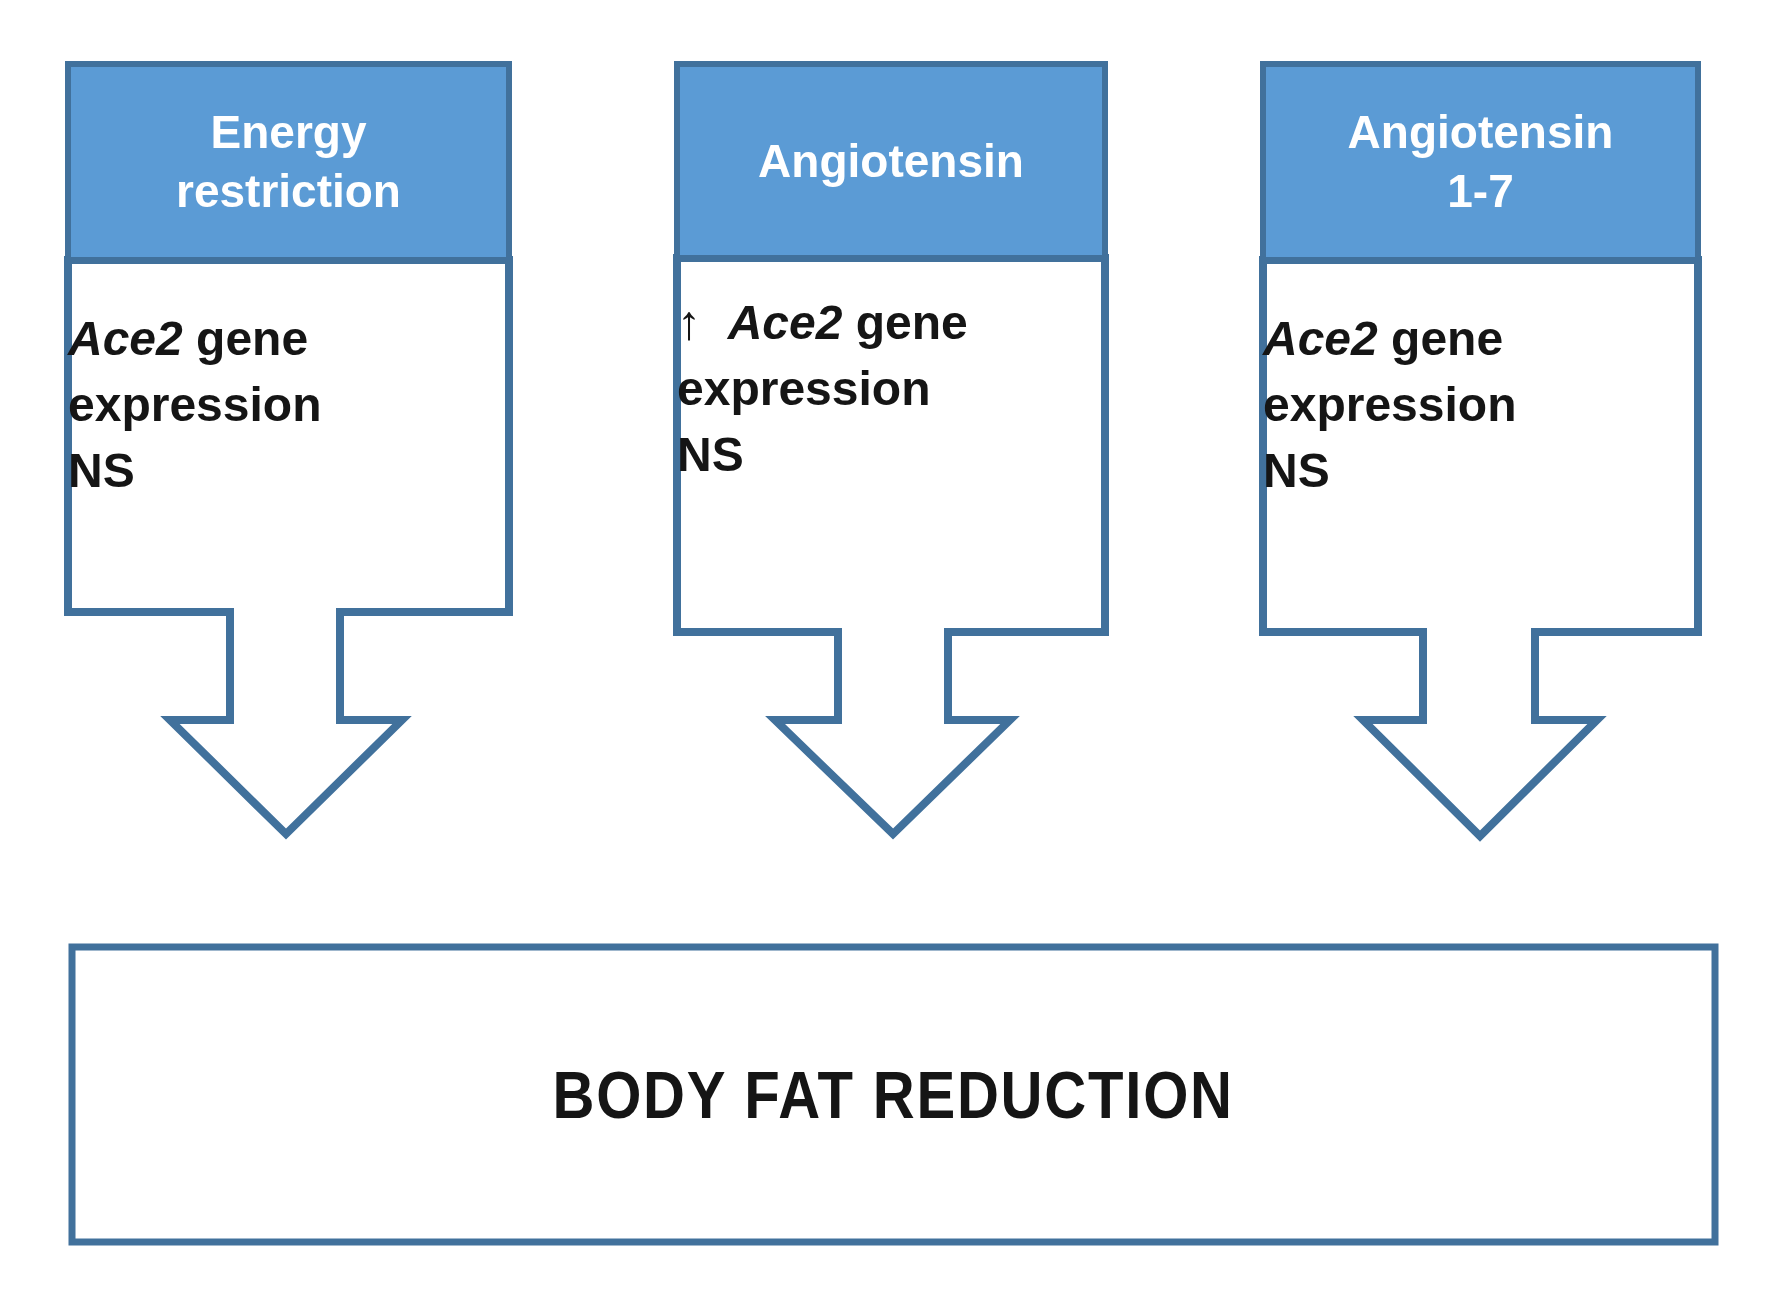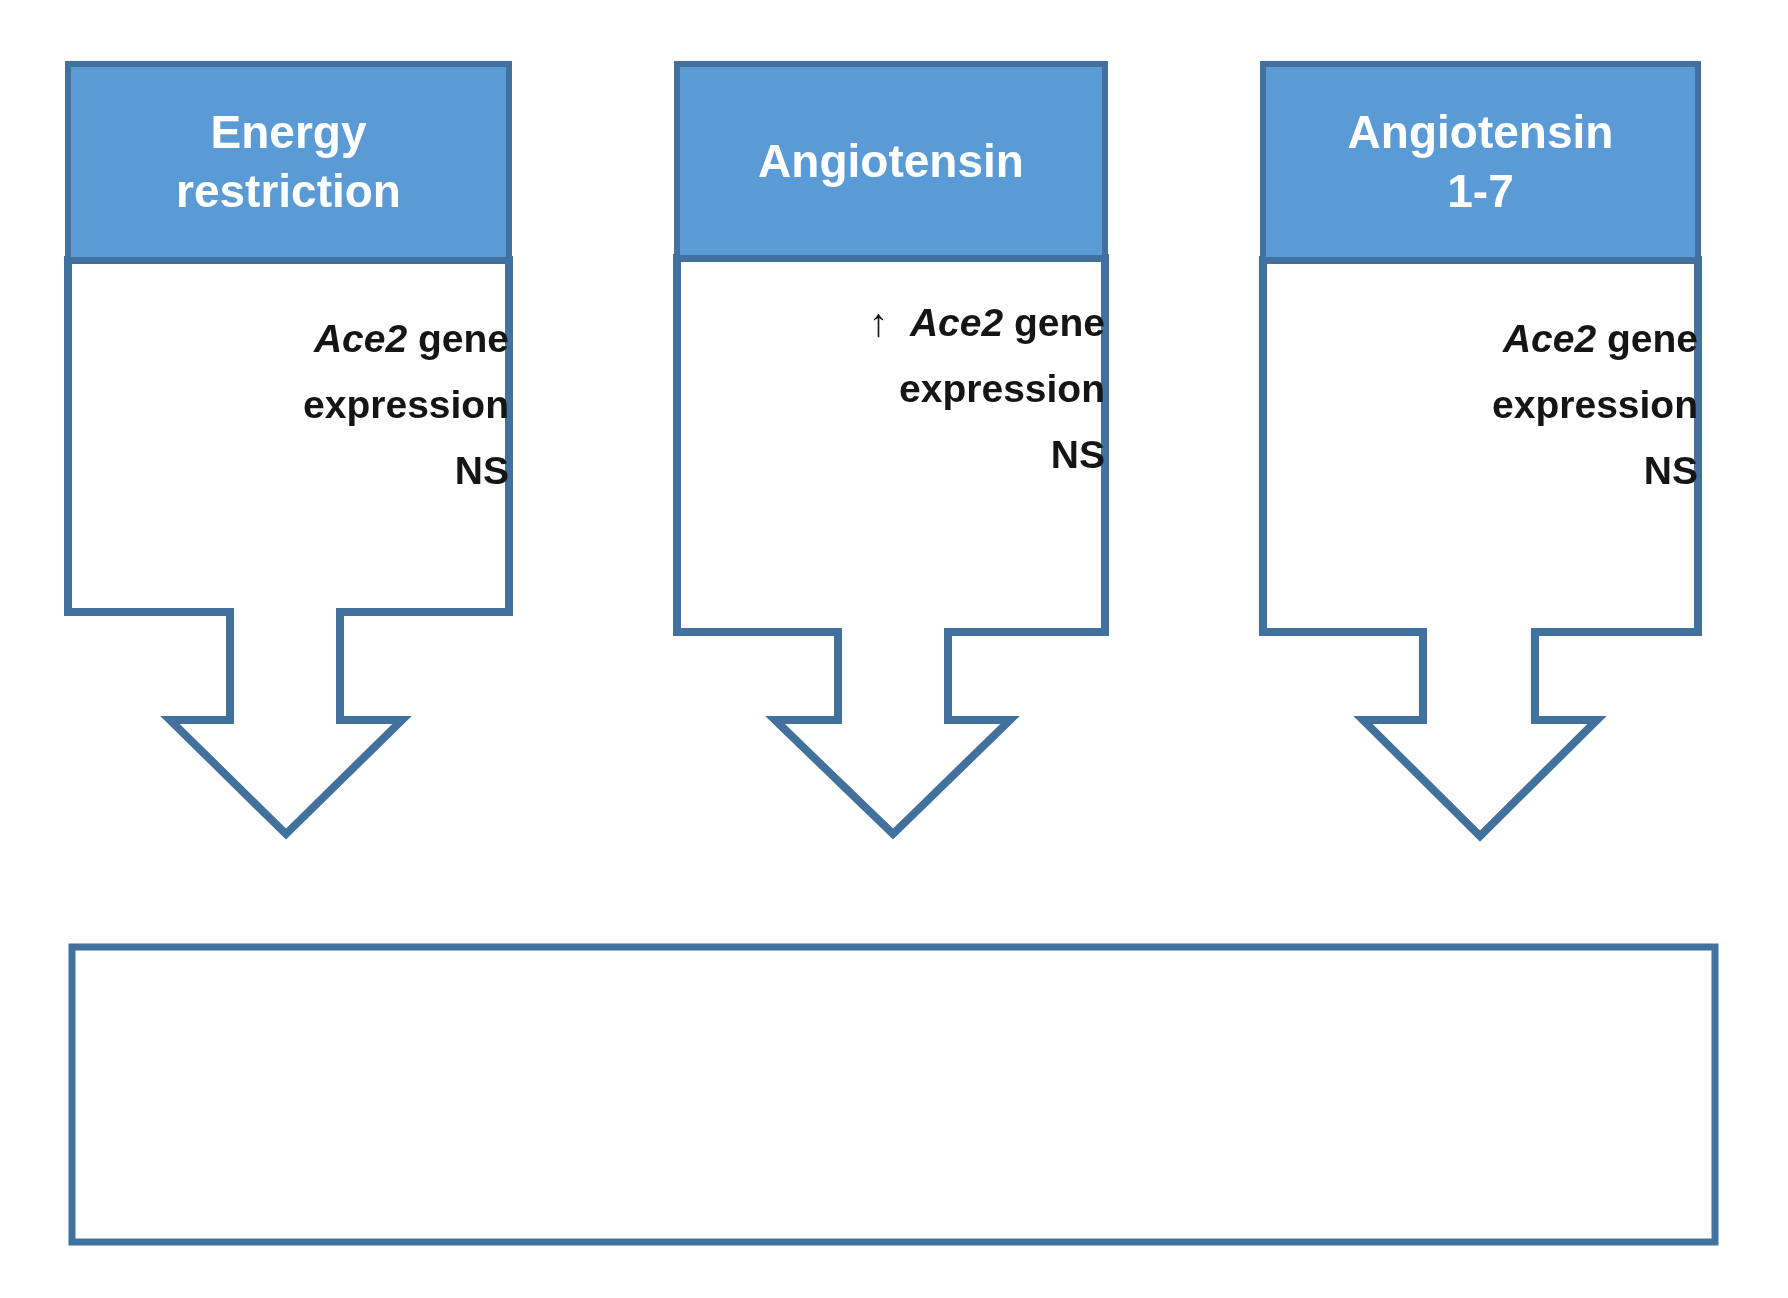--- a/index.html
+++ b/index.html
@@ -49,23 +49,23 @@
   }
   .header-text {
     color: var(--header-text, #ffffff);
     font-size: 46px;
     font-weight: bold;
     line-height: 1.28;
     white-space: pre-line;
   }
   .body-text {
     position: absolute;
-    text-align: right;
+    text-align: left;
     color: var(--body-text, #151515);
-    font-size: 39px;
+    font-size: 48px;
     font-weight: bold;
     line-height: 66px;
     padding-top: 46px;
     box-sizing: border-box;
   }
   .gene-name {
     font-style: italic;
   }
   .result-label {
     color: var(--body-text, #151515);
@@ -128,14 +128,17 @@
     <div class="line">expression</div>
     <div class="line">NS</div>
   </div>
 
   <div class="body-text bt-3">
     <div class="line"><span></span><span class="gene-name">Ace2</span><span> gene</span></div>
     <div class="line">expression</div>
     <div class="line">NS</div>
   </div>
 
+  <div class="overlay result-area">
+    <span class="result-label">BODY FAT REDUCTION</span>
+  </div>
 
 </div>
 
 </body></html>

